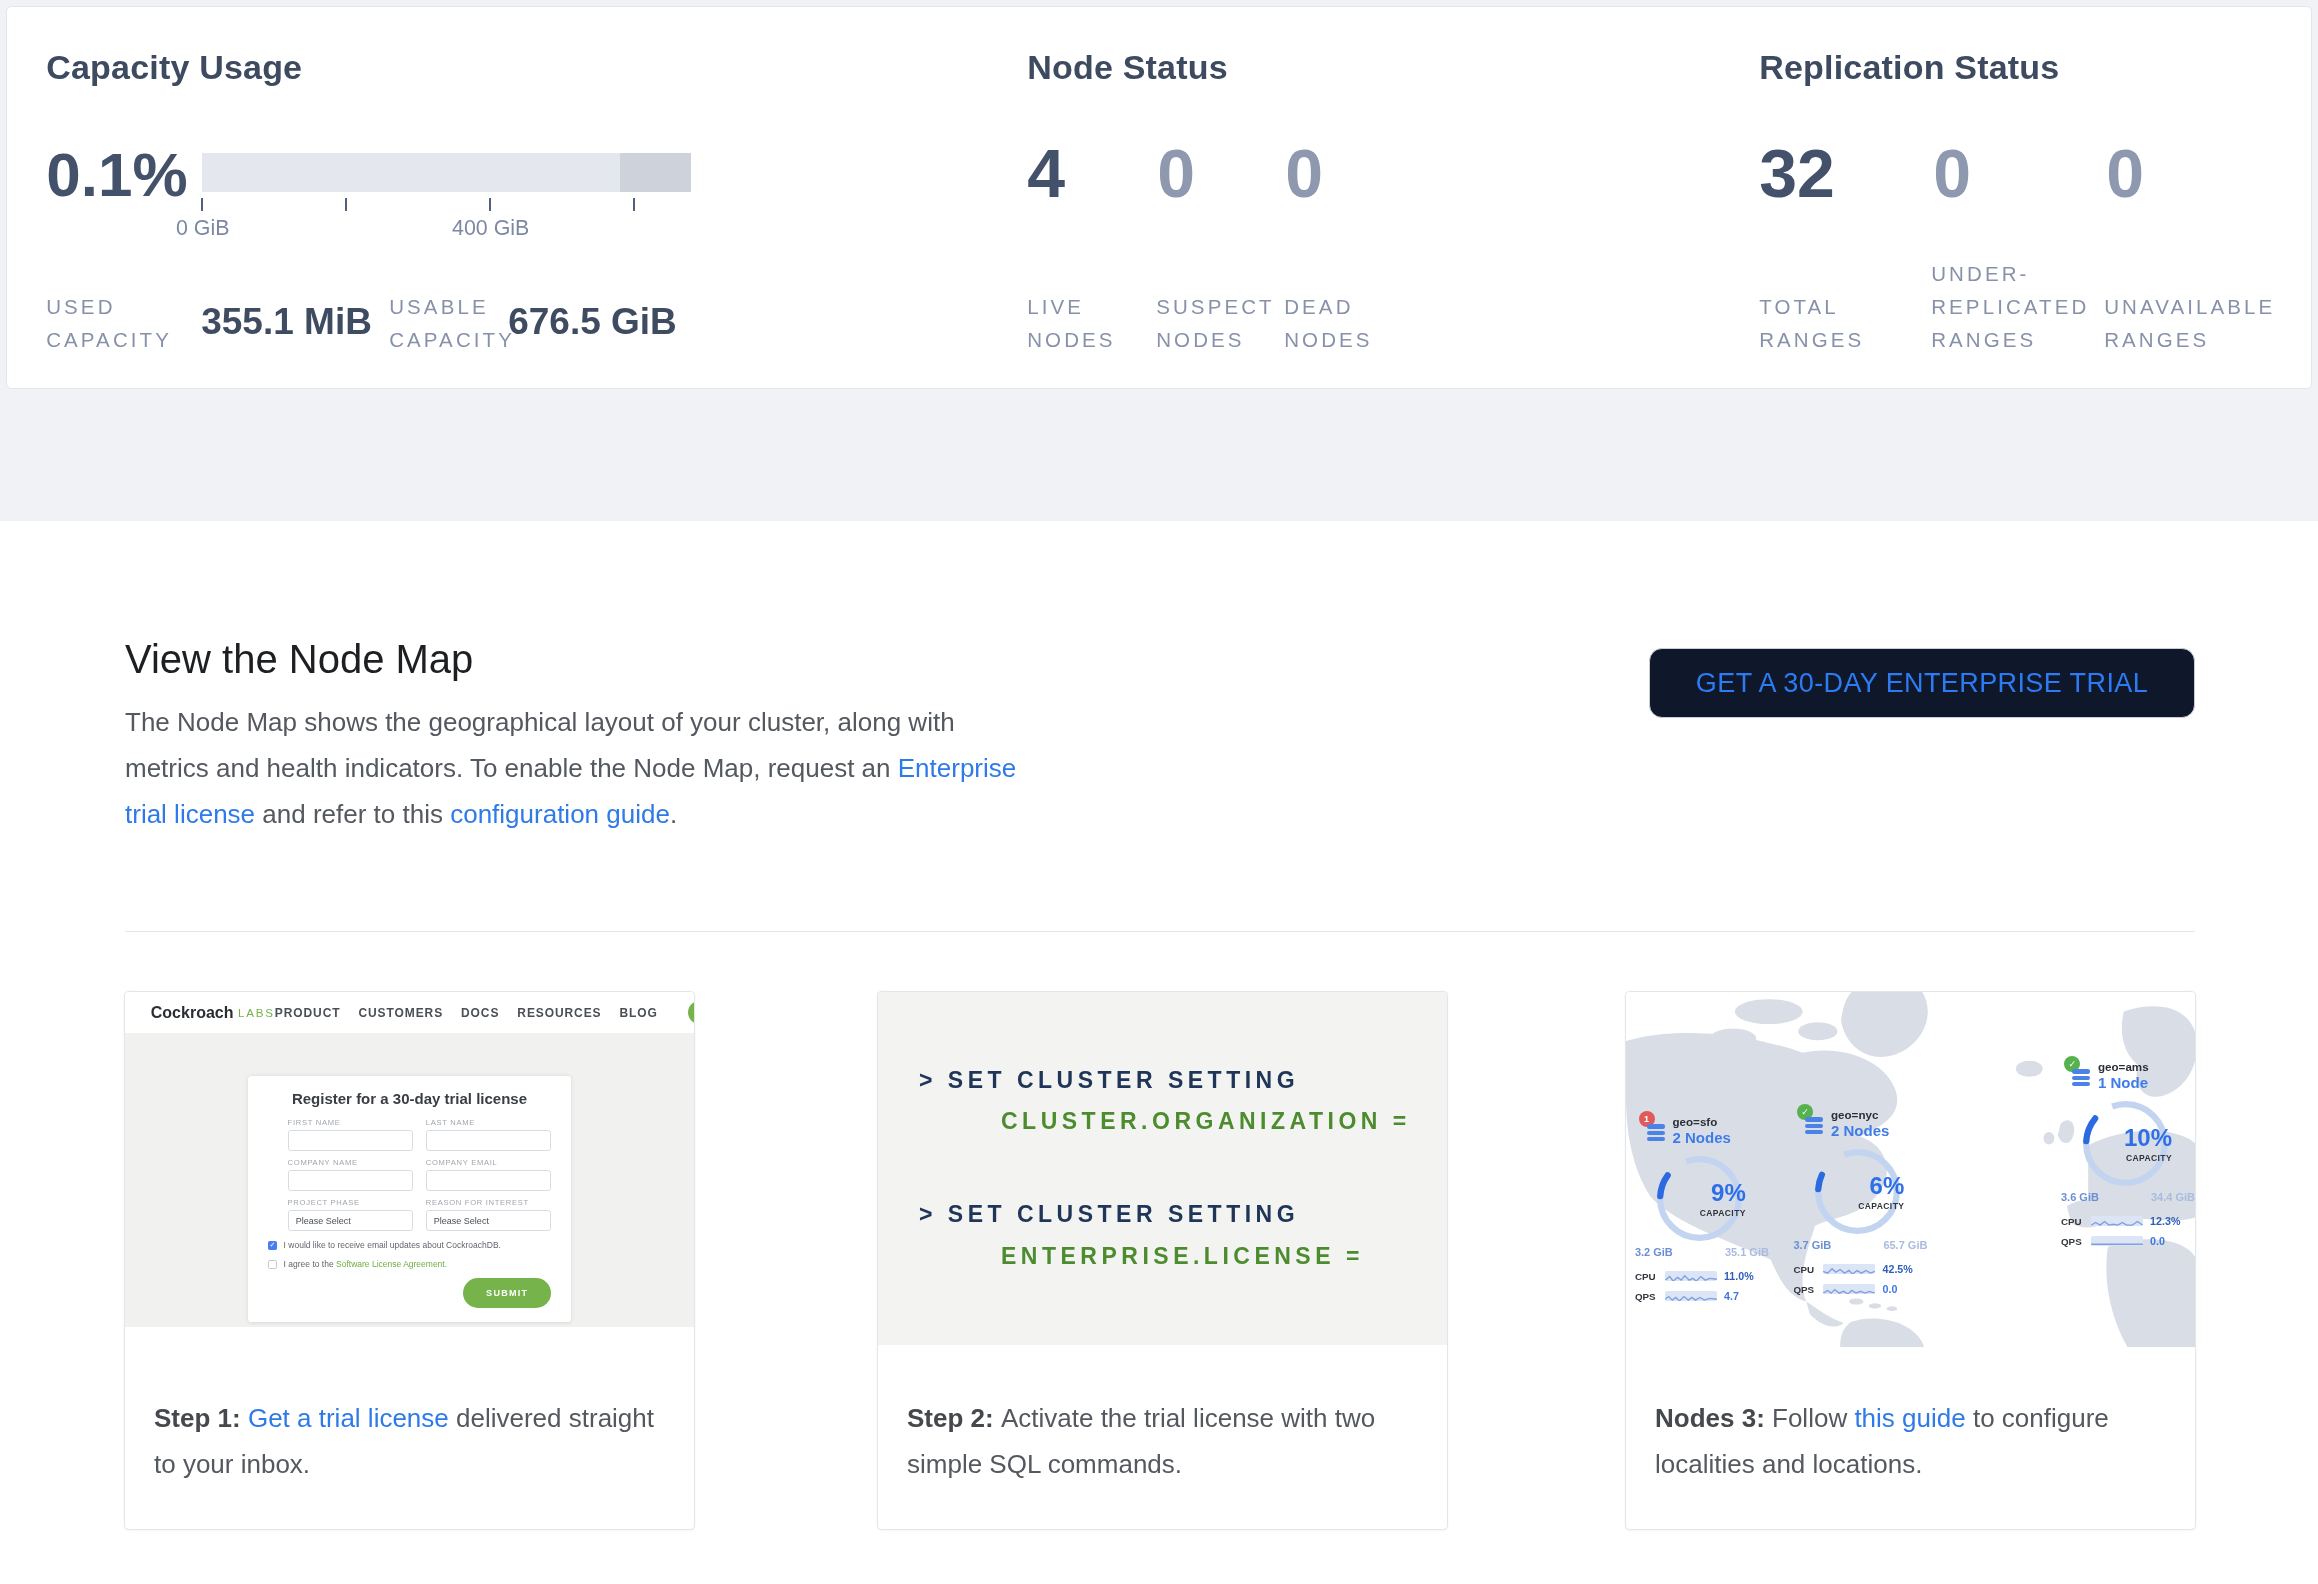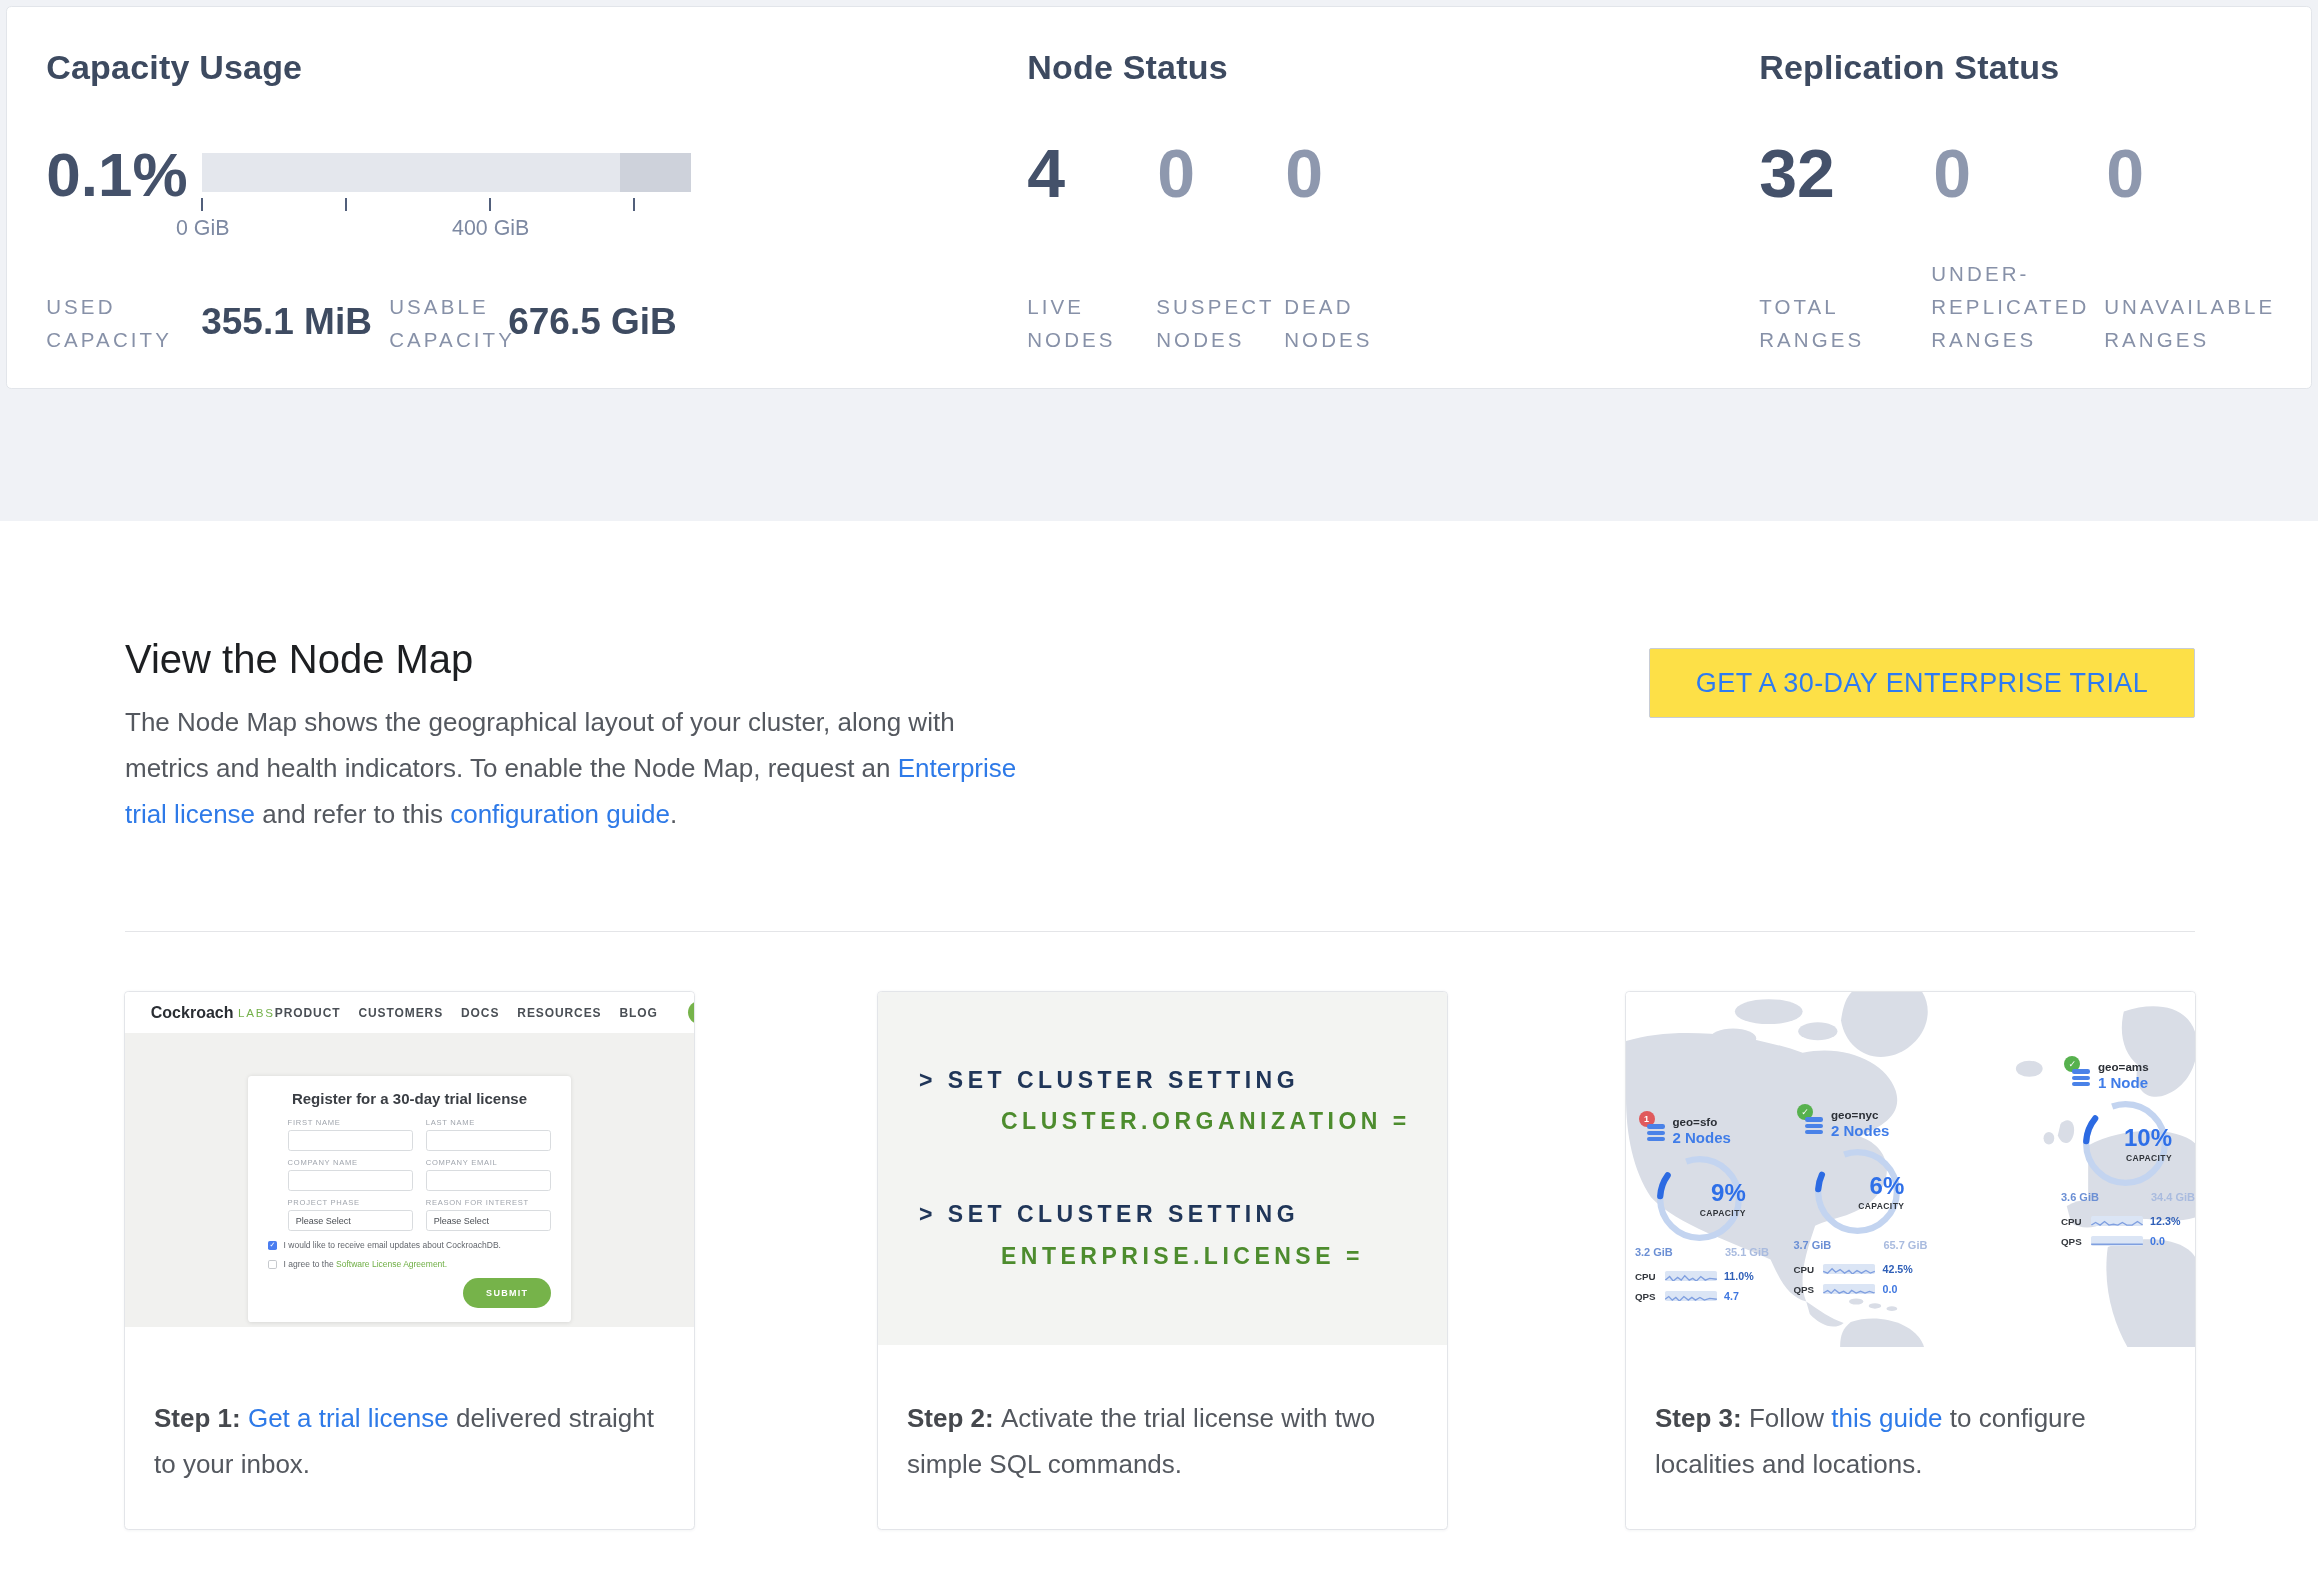--- a/index.html
+++ b/index.html
@@ -26,22 +26,22 @@
     border:0.9px solid #e2e5ea; border-radius:5.3px; display:flex; align-items:center; padding-left:39px; cursor:pointer; }
   .nodemap-bar .label { font-size:28px; color:#2c73e6; }
   .caret-down { width:0; height:0; border-left:9px solid transparent; border-right:9px solid transparent;
     border-top:11.6px solid #2c73e6; margin-left:28.5px; margin-top:3.6px; }
 
   
   .content { position:absolute; left:0; top:521px; width:2319px; height:1063px; background:#fff; }
   .intro-title { position:absolute; left:125px; top:116px; font-size:40px; font-weight:400; color:#1d1f22; }
   .intro-para { position:absolute; left:125px; top:178px; width:927px; font-size:26px; line-height:46px; color:#54585f; }
   .link { color:#2e7ae8; cursor:pointer; text-decoration:none; }
-  .trial-btn { position:absolute; left:1649px; top:127px; width:546px; height:70px; background:#fde047;
-    border:1.8px solid #c8cdd6; border-radius:2px; font-family:inherit; font-size:27px; font-weight:500; letter-spacing:0.4px;
+  .trial-btn { position:absolute; left:1649px; top:127px; width:546px; height:70px; background:#0f172a;
+    border:1.8px solid #c8cdd6; border-radius:13px; font-family:inherit; font-size:27px; font-weight:500; letter-spacing:0.4px;
     color:#2d7bf2; display:flex; align-items:center; justify-content:center; cursor:pointer; }
   .divider { position:absolute; left:125px; top:410px; width:2070px; height:0.9px; background:#e4e5e8; }
 
   
   .card { position:absolute; top:470px; width:571px; height:539px; background:#fff;
     border:0.9px solid #e3e5e9; border-radius:4.5px; overflow:hidden; box-shadow:0 0.9px 2.7px rgba(40,50,70,.05); }
   .card1 { left:124px; } .card2 { left:877px; } .card3 { left:1625px; }
   .caption { position:absolute; left:29px; right:10.7px; top:403px; font-size:26px; line-height:46px; color:#54585f; }
   .caption b { font-weight:700; color:#45484d; }
 
@@ -384,20 +384,20 @@
               <span class="m-label">QPS</span>
               <span class="spark"><svg width="52" height="10.7" viewBox="0 0 58 12">
                   <line x1="0" y1="7" x2="58" y2="7" stroke="#7f9fe0" stroke-width="1.5"></line>
                 </svg></span>
               <span class="m-val">0.0</span>
             </div>
         </div>
       </div>
 
       <div class="caption">
-        <b>Step 3: </b><span>Follow </span><span class="link">this guide</span><span> to configure</span><br>
+        <b>Nodes 3: </b><span>Follow </span><span class="link">this guide</span><span> to configure</span><br>
         <span>localities and locations.</span>
       </div>
     </div>
 
   </div>
 </div>
 
 
 </body></html>

